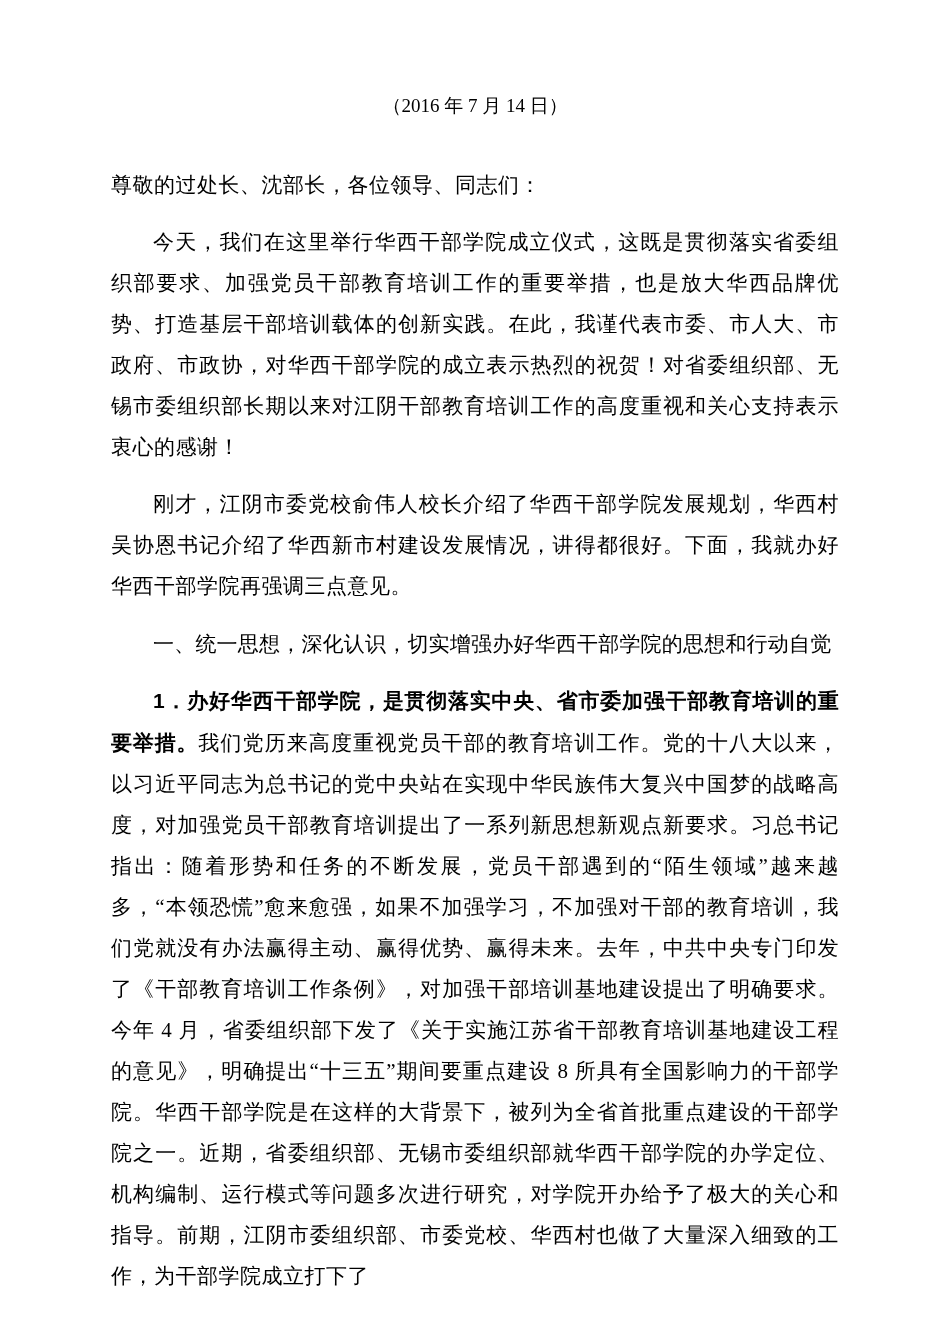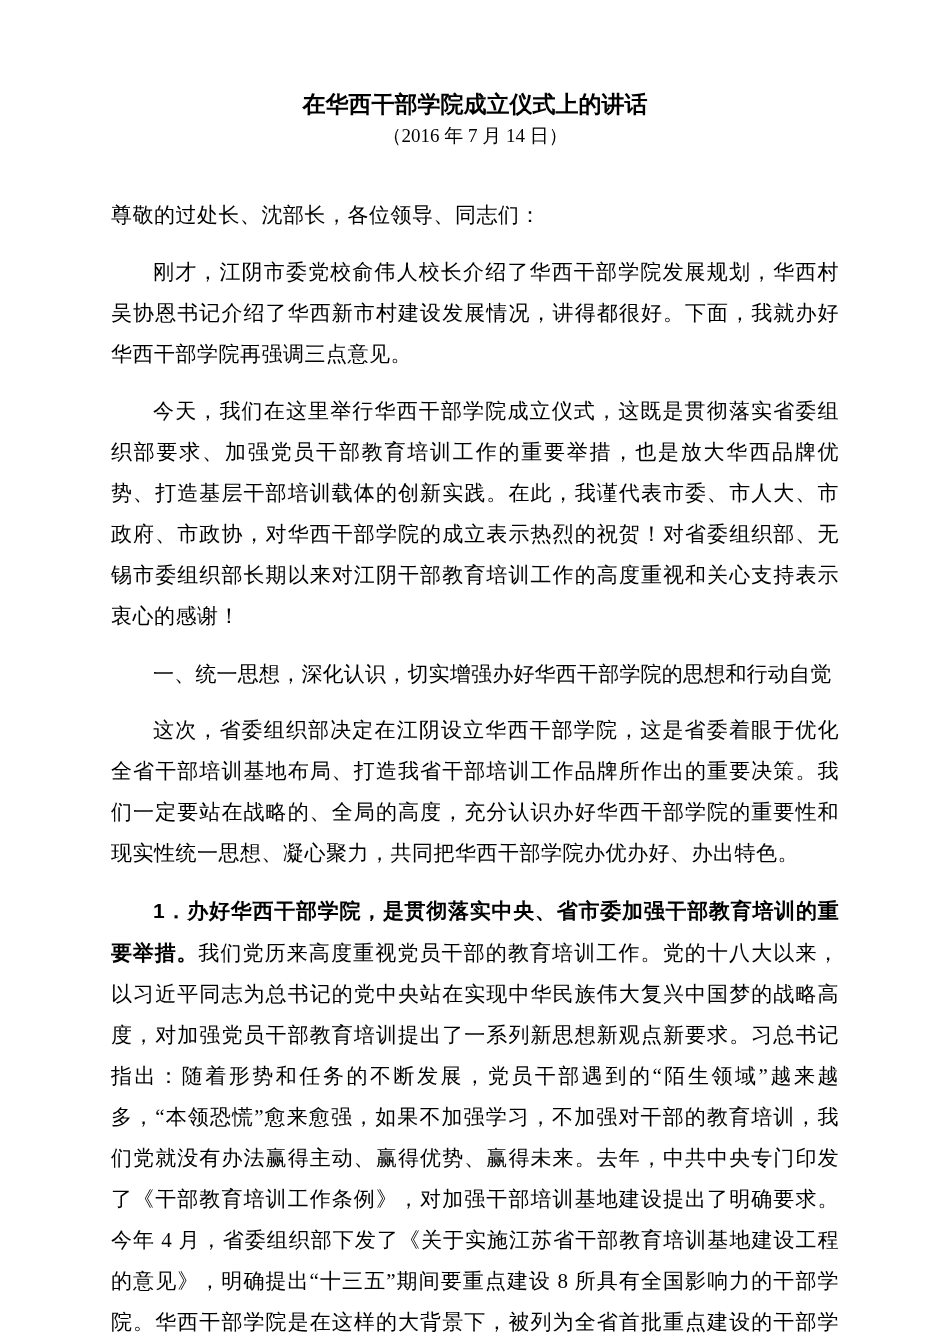--- a/index.html
+++ b/index.html
@@ -55,32 +55,30 @@
     font-weight: bold;
     font-family: "Liberation Sans", "DejaVu Sans", sans-serif;
     letter-spacing: 0.2px;
   }
 </style>
 </head>
 <body>
 
 <div class="page">
 
-  <h1 class="doc-title">在华西干部学院成立仪式上的讲话</h1>
 
   <div class="doc-date">（2016 年 7 月 14 日）</div>
 
   <div class="body-block">
 
     <p class="para no-indent">尊敬的过处长、沈部长，各位领导、同志们：</p>
 
+    <p class="para">今天，我们在这里举行华西干部学院成立仪式，这既是贯彻落实省委组织部要求、加强党员干部教育培训工作的重要举措，也是放大华西品牌优势、打造基层干部培训载体的创新实践。在此，我谨代表市委、市人大、市政府、市政协，对华西干部学院的成立表示热烈的祝贺！对省委组织部、无锡市委组织部长期以来对江阴干部教育培训工作的高度重视和关心支持表示衷心的感谢！</p>
+
     <p class="para">刚才，江阴市委党校俞伟人校长介绍了华西干部学院发展规划，华西村吴协恩书记介绍了华西新市村建设发展情况，讲得都很好。下面，我就办好华西干部学院再强调三点意见。</p>
-
-    <p class="para">今天，我们在这里举行华西干部学院成立仪式，这既是贯彻落实省委组织部要求、加强党员干部教育培训工作的重要举措，也是放大华西品牌优势、打造基层干部培训载体的创新实践。在此，我谨代表市委、市人大、市政府、市政协，对华西干部学院的成立表示热烈的祝贺！对省委组织部、无锡市委组织部长期以来对江阴干部教育培训工作的高度重视和关心支持表示衷心的感谢！</p>
 
     <p class="para heading">一、统一思想，深化认识，切实增强办好华西干部学院的思想和行动自觉</p>
 
-    <p class="para">这次，省委组织部决定在江阴设立华西干部学院，这是省委着眼于优化全省干部培训基地布局、打造我省干部培训工作品牌所作出的重要决策。我们一定要站在战略的、全局的高度，充分认识办好华西干部学院的重要性和现实性统一思想、凝心聚力，共同把华西干部学院办优办好、办出特色。</p>
 
     <p class="para"><span class="bold-lead">1．办好华西干部学院，是贯彻落实中央、省市委加强干部教育培训的重要举措。</span><span>我们党历来高度重视党员干部的教育培训工作。党的十八大以来，以习近平同志为总书记的党中央站在实现中华民族伟大复兴中国梦的战略高度，对加强党员干部教育培训提出了一系列新思想新观点新要求。习总书记指出：随着形势和任务的不断发展，党员干部遇到的“陌生领域”越来越多，“本领恐慌”愈来愈强，如果不加强学习，不加强对干部的教育培训，我们党就没有办法赢得主动、赢得优势、赢得未来。去年，中共中央专门印发了《干部教育培训工作条例》，对加强干部培训基地建设提出了明确要求。今年 4 月，省委组织部下发了《关于实施江苏省干部教育培训基地建设工程的意见》，明确提出“十三五”期间要重点建设 8 所具有全国影响力的干部学院。华西干部学院是在这样的大背景下，被列为全省首批重点建设的干部学院之一。近期，省委组织部、无锡市委组织部就华西干部学院的办学定位、机构编制、运行模式等问题多次进行研究，对学院开办给予了极大的关心和指导。前期，江阴市委组织部、市委党校、华西村也做了大量深入细致的工作，为干部学院成立打下了</span></p>
 
   </div>
 </div>
 
 </body></html>

